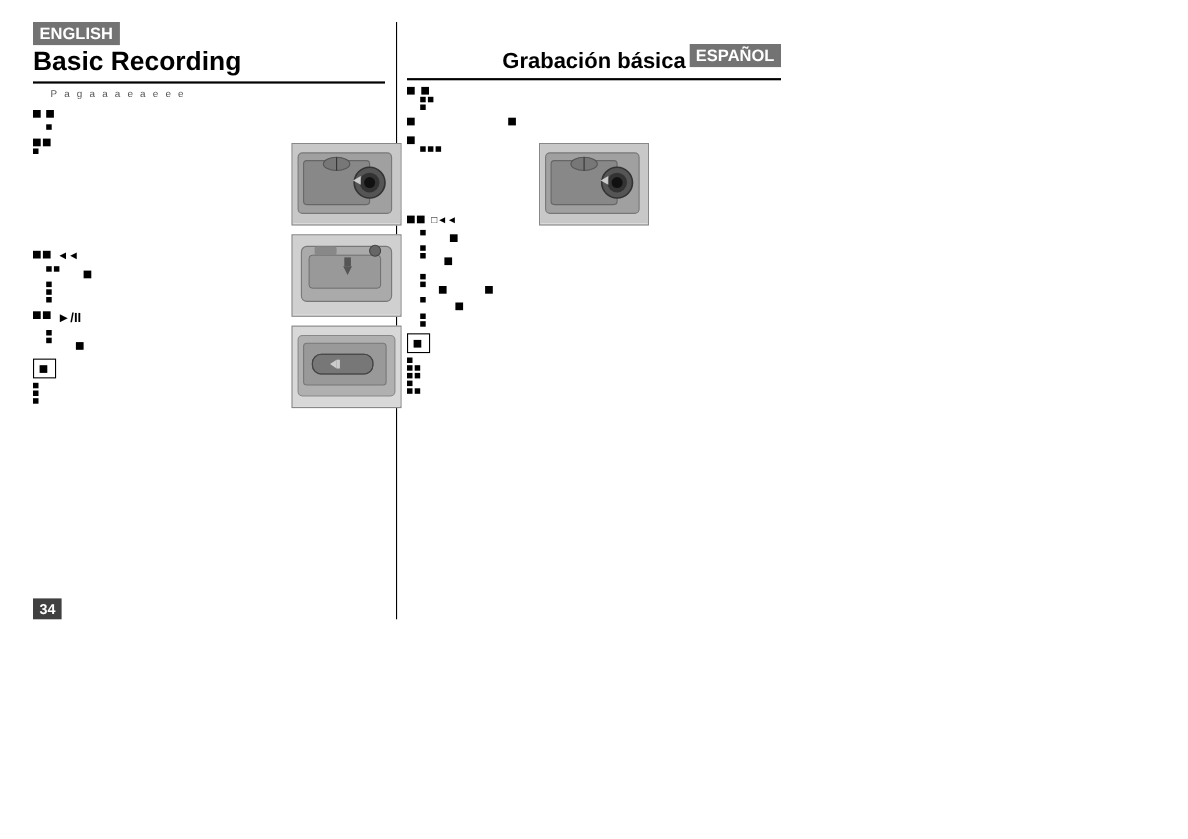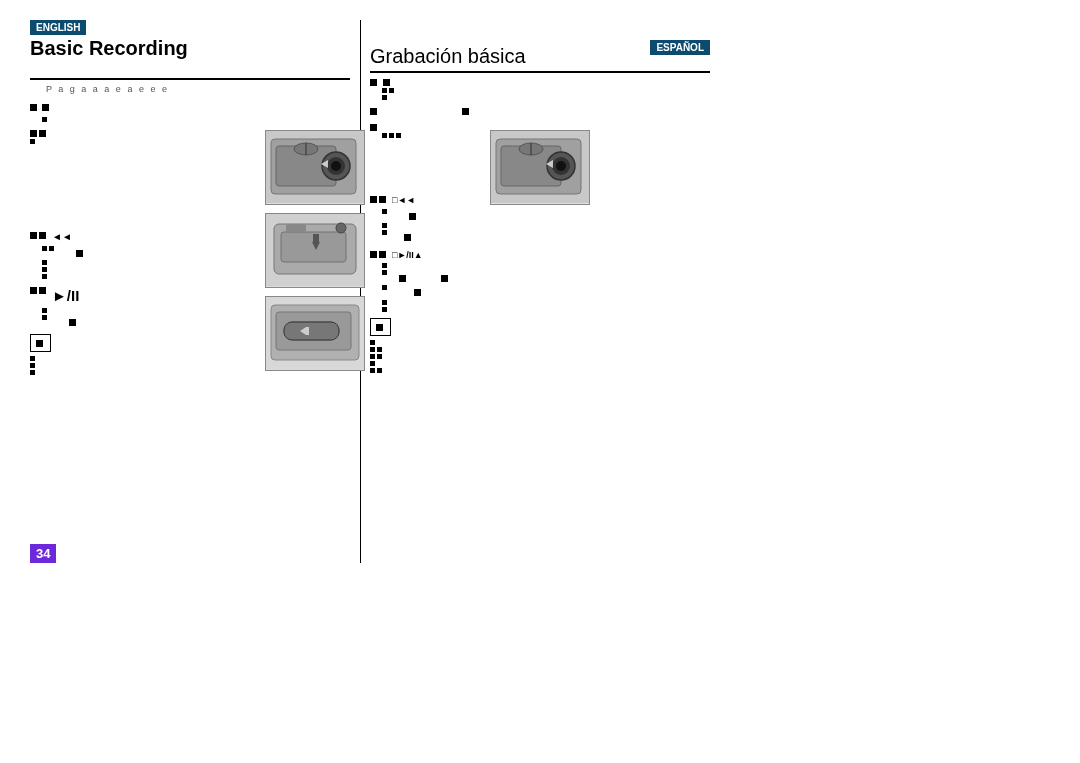--- a/index.html
+++ b/index.html
@@ -28,33 +28,33 @@
     .left-col {
       position: absolute;
       left: 30px;
       top: 20px;
       width: 320px;
     }
 
     
     .lang-badge {
       display: inline-block;
-      background: #0c4a6e;
+      background: #737373;
       color: #fff;
-      font-size: 10px;
+      font-size: 15px;
       font-weight: bold;
       padding: 2px 6px;
       margin-bottom: 2px;
     }
 
     .section-title {
-      font-size: 20px;
+      font-size: 24px;
       font-weight: bold;
       border-bottom: 2px solid #000;
-      padding-bottom: 18px;
+      padding-bottom: 3px;
       margin-bottom: 4px;
     }
 
     .page-line {
       font-size: 9px;
       color: #555;
       margin-bottom: 8px;
       letter-spacing: 2px;
       padding-left: 16px;
     }
@@ -105,44 +105,45 @@
       overflow: hidden;
     }
 
     
     .page-number {
       position: absolute;
       bottom: 200px;
       left: 30px;
       font-size: 13px;
       font-weight: bold;
-      background: #6d28d9;
+      background: #404040;
       color: #fff;
       padding: 2px 6px;
     }
 
     .section-group {
       margin-bottom: 6px;
     }
 
     .note-box {
       border: 1px solid #000;
       padding: 3px 5px;
       display: inline-block;
       font-size: 9px;
       margin-bottom: 4px;
     }
 
     .spanish-section-title {
       font-size: 20px;
-      font-weight: normal;
+      font-weight: bold;
       border-bottom: 2px solid #000;
       padding-bottom: 3px;
       margin-bottom: 4px;
       margin-top: 25px;
+      text-align: center;
     }
   </style>
 </head>
 <body>
 
 <div class="vertical-divider"></div>
 
 <div class="page-number">34</div>
 
 <div class="left-col">
@@ -202,21 +203,21 @@
     <div class="text-line indent">
       <span class="bullet-sm"></span>
     </div>
   </div>
 
   
   <div class="section-group">
     <div class="text-line">
       <span class="bullet"></span>
       <span class="bullet"></span>
-      <span style="margin-left:4px; font-weight:bold; font-size:15px;text-align:center;">►/II</span>
+      <span style="margin-left:4px; font-weight:bold; font-size:12px;text-align:center;">►/II</span>
     </div>
     <div class="text-line indent">
       <span class="bullet-sm"></span>
     </div>
     <div class="text-line indent">
       <span class="bullet-sm"></span>
       <span style="margin-left:20px;">
         <span class="bullet"></span>
       </span>
     </div>
@@ -352,25 +353,20 @@
     </div>
     <div class="text-line indent">
       <span class="bullet-sm"></span>
       <span style="margin-left:15px;">
         <span class="bullet"></span>
       </span>
     </div>
   </div>
 
   <div class="section-group">
-    <div class="text-line">
-      <span class="bullet"></span>
-      <span class="bullet"></span>
-      <span style="font-weight:bold; margin-left:4px;">□►/II▲</span>
-    </div>
     <div class="text-line indent">
       <span class="bullet-sm"></span>
     </div>
     <div class="text-line indent">
       <span class="bullet-sm"></span>
       <span style="margin-left:10px;">
         <span class="bullet"></span>
         <span style="margin-left:30px;">
           <span class="bullet"></span>
         </span>

